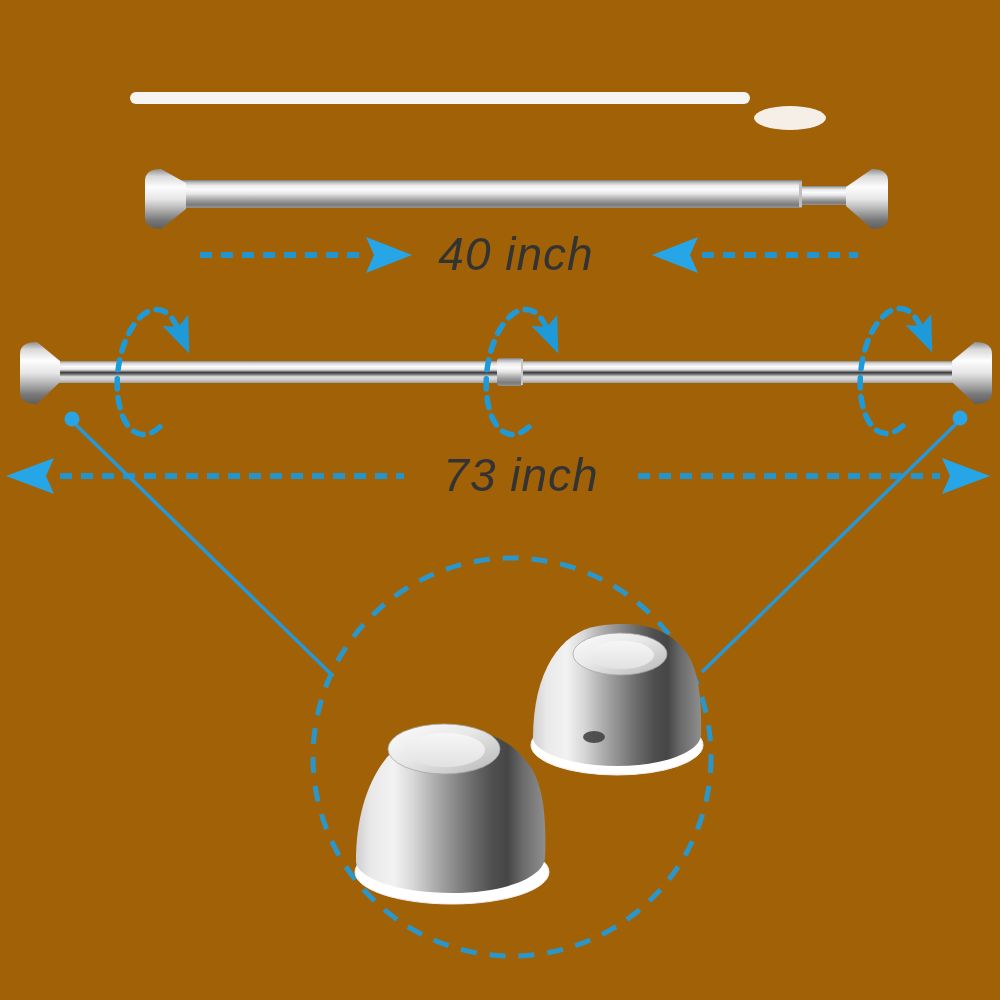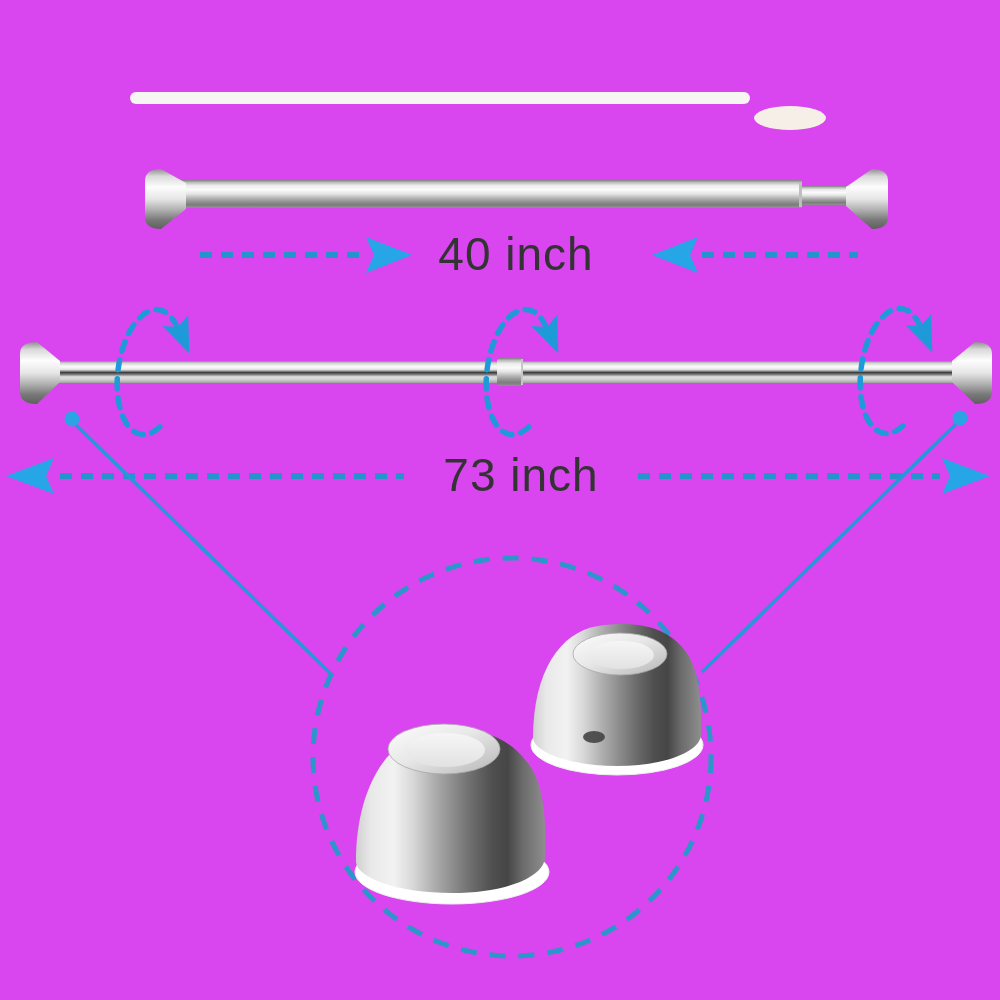--- a/index.html
+++ b/index.html
@@ -1,16 +1,16 @@
 <!DOCTYPE html>
 <html><head>
 <meta charset="utf-8">
 <style>
   html,body{margin:0;padding:0;background:#ffffff;}
-  .stage{position:relative;width:1000px;height:1000px;background:#d946ef;overflow:hidden;}
+  .stage{position:relative;width:1000px;height:1000px;background:#a16207;overflow:hidden;font-style:italic;}
   .stage svg{position:absolute;left:0;top:0;}
   .dim-label{
     font-family:"Liberation Sans","DejaVu Sans",sans-serif;
     font-size:46px;
     font-weight:400;
     letter-spacing:1px;
   }
 </style>
 </head>
 <body>

